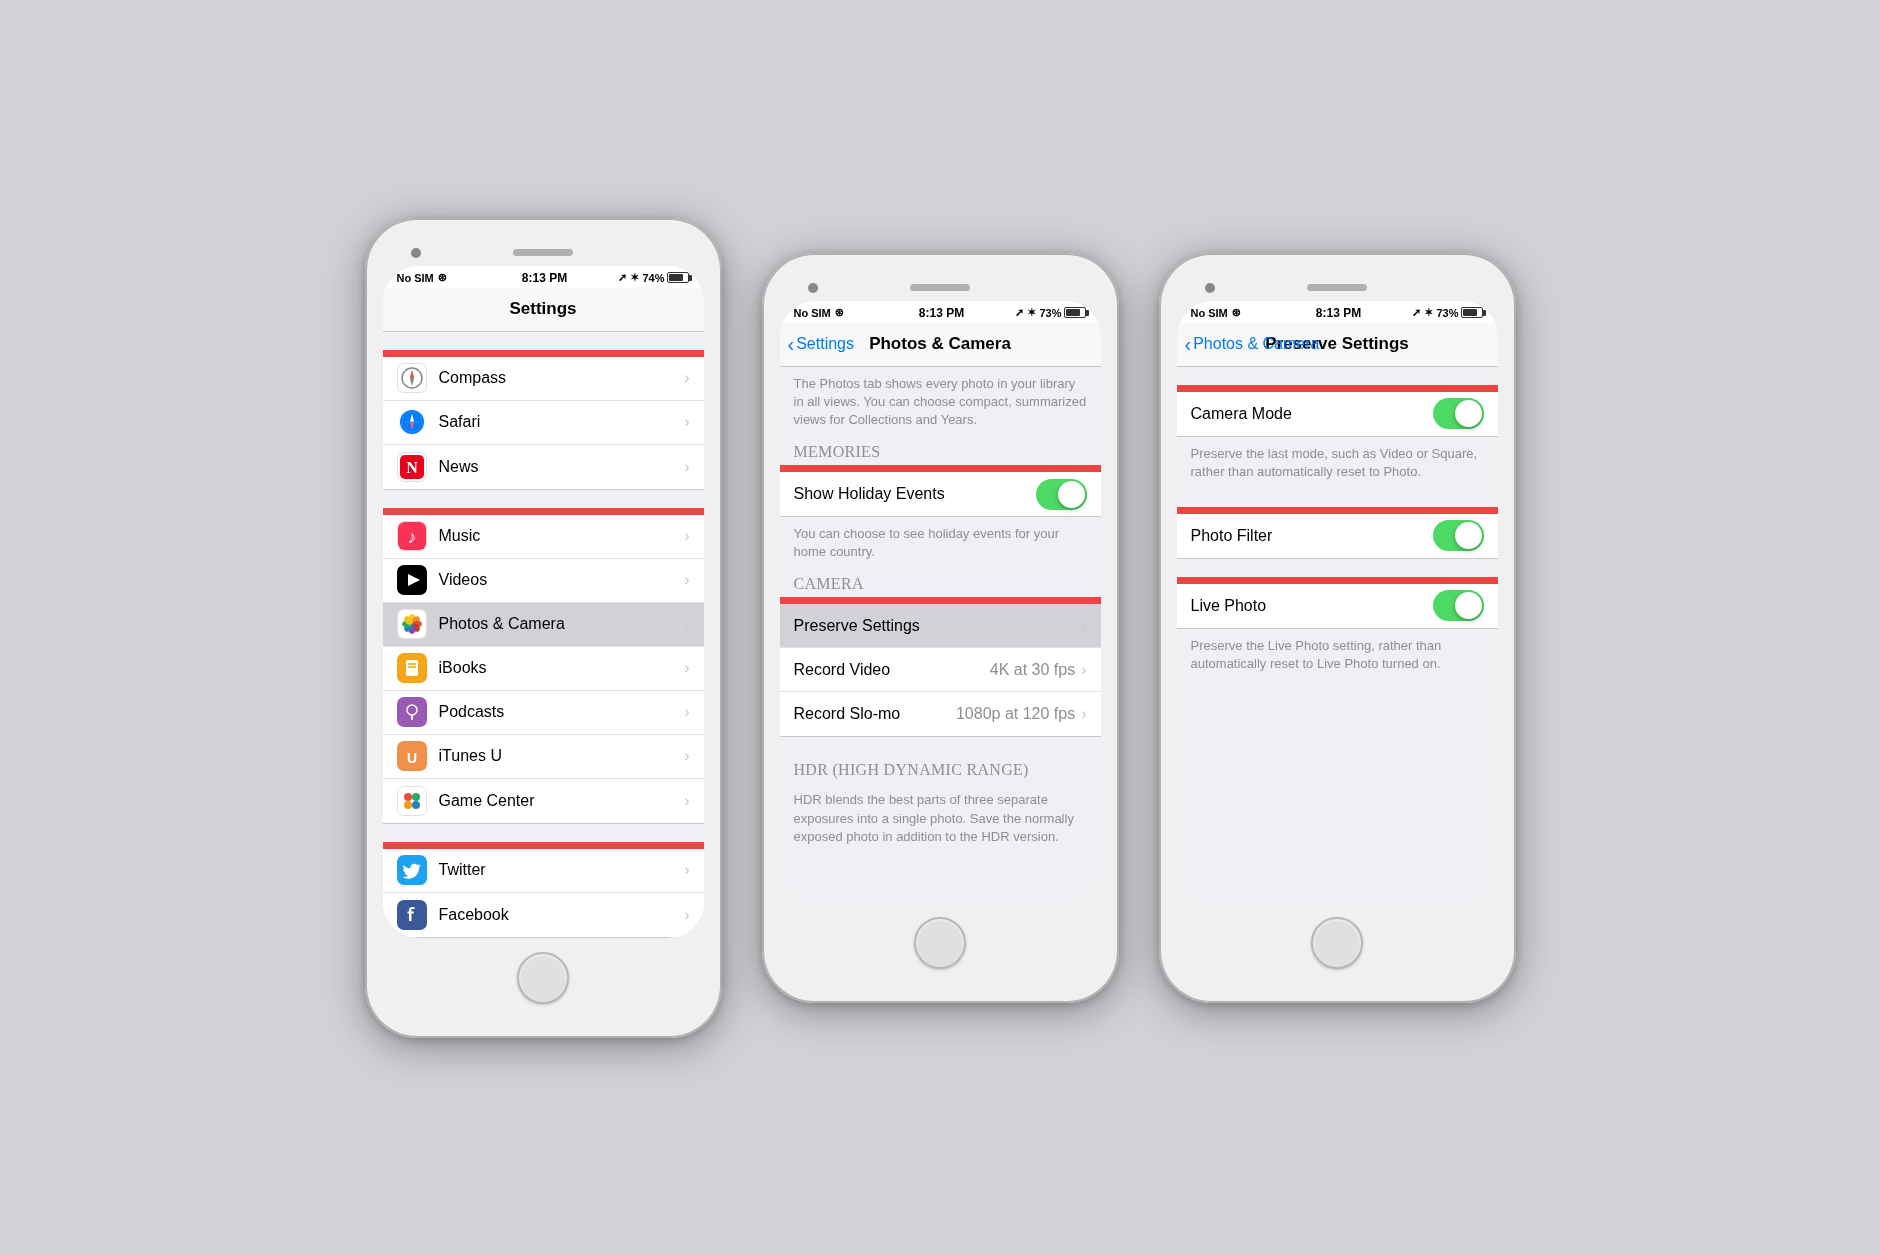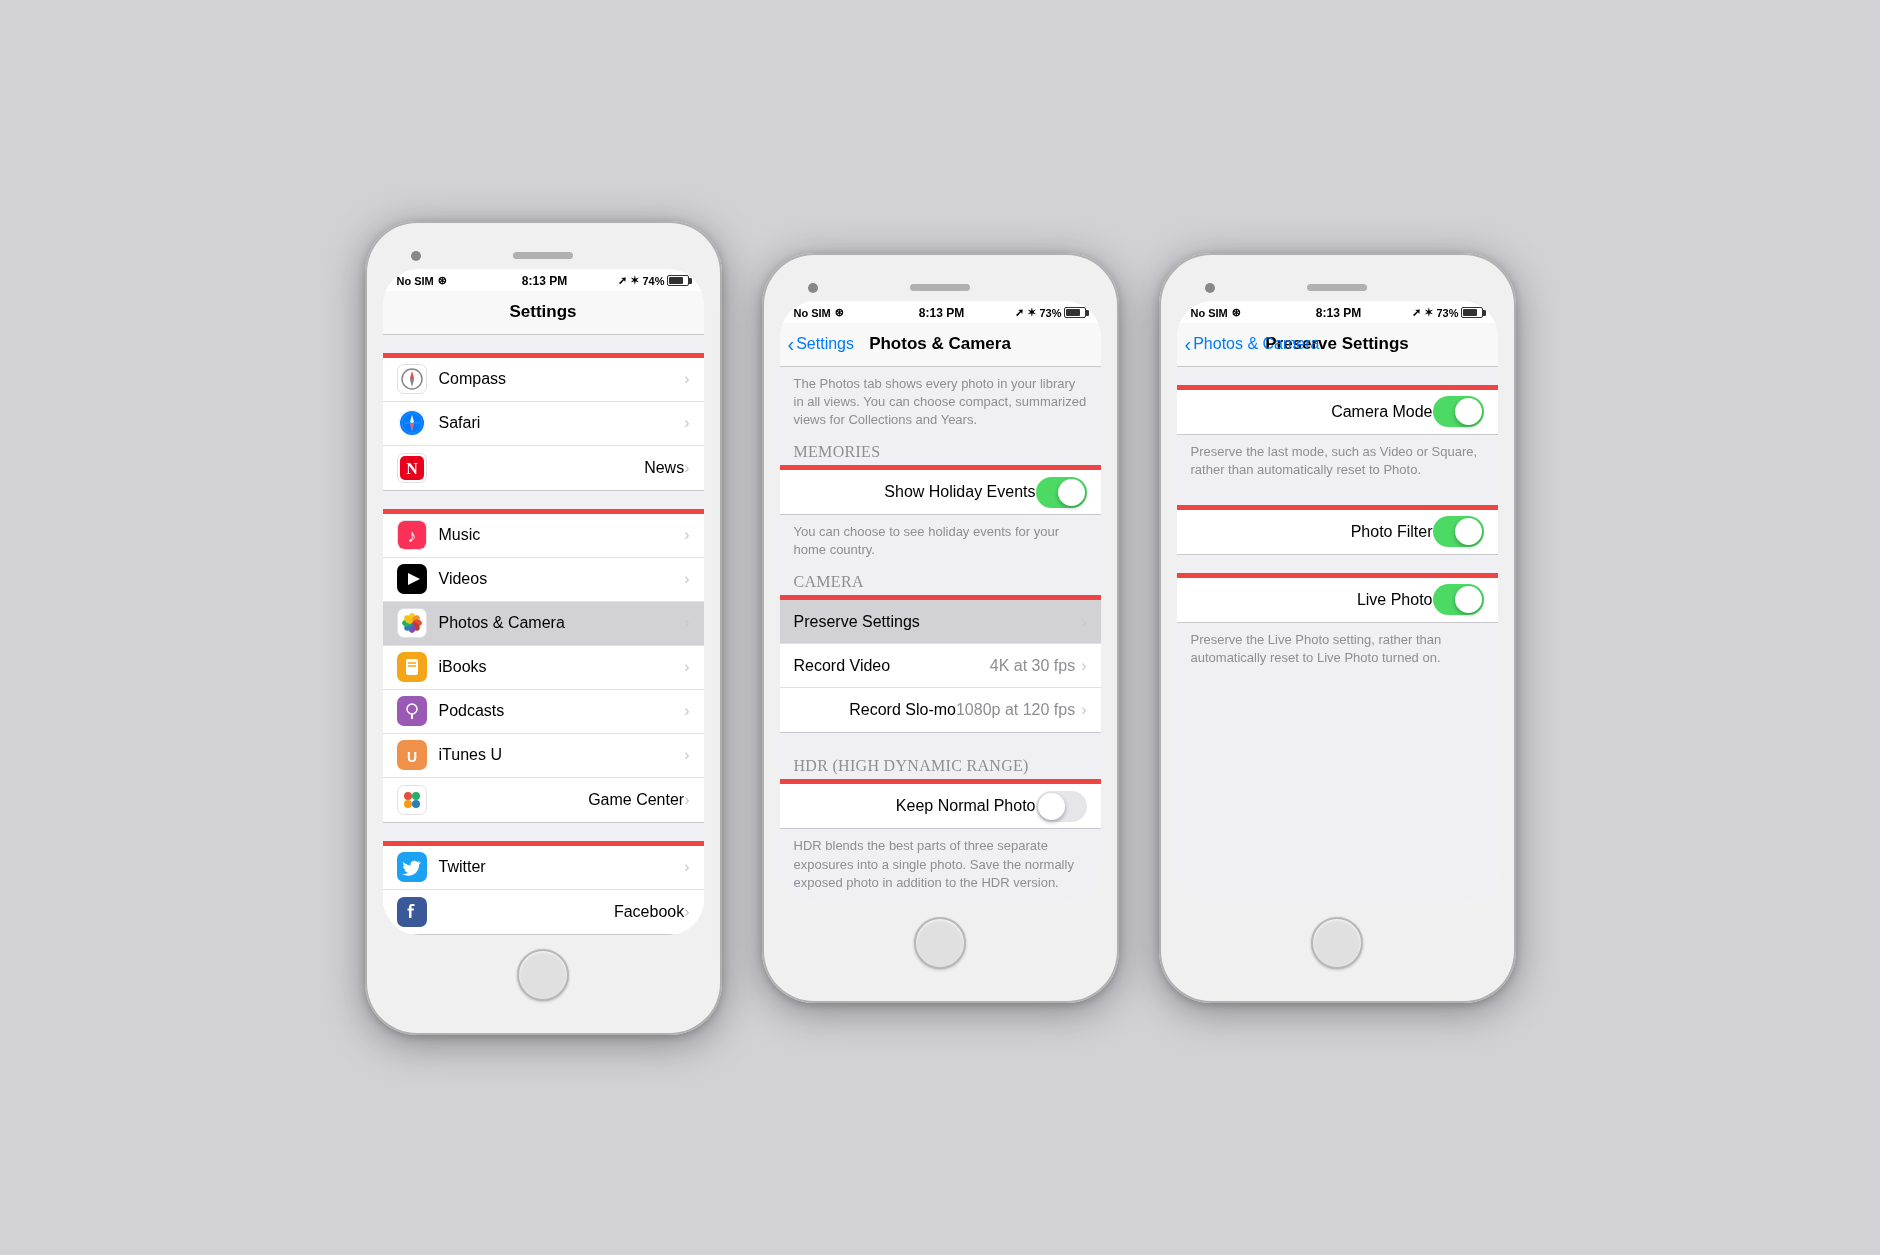--- a/index.html
+++ b/index.html
@@ -125,35 +125,35 @@
       cursor: pointer;
     }
     .nav-back-chevron {
       font-size: 20px;
       line-height: 1;
       margin-top: -1px;
     }
     .section-group {
       background: #fff;
       margin-bottom: 0;
-      border-top: 5px solid #ef4444;
+      border-top: 7px solid #ef4444;
       border-bottom: 1px solid #c8c7cc;
       margin-top: 0;
     }
     .section-gap { height: 18px; background: #efeff4; }
     .settings-row {
       display: flex;
       align-items: center;
       padding: 0 14px;
       height: 44px;
       border-bottom: 1px solid #e0e0e5;
       background: #fff;
       cursor: pointer;
     }
-    .settings-row:last-child { border-bottom: none; text-align: right; }
+    .settings-row:last-child { border-bottom: none; }
     .row-icon {
       width: 30px;
       height: 30px;
       border-radius: 7px;
       margin-right: 12px;
       display: flex;
       align-items: center;
       justify-content: center;
       font-size: 18px;
       flex-shrink: 0;
@@ -508,28 +508,20 @@
 
         <div class="settings-row">
           <span class="row-label">Record Slo-mo</span>
           <span class="row-value">1080p at 120 fps</span>
           <span class="row-chevron">›</span>
         </div>
       </div>
 
       <div class="section-gap"></div>
       <div class="section-header">HDR (HIGH DYNAMIC RANGE)</div>
-      <div class="section-group">
-        <div class="settings-row">
-          <span class="row-label">Keep Normal Photo</span>
-          <div class="toggle off">
-              <div class="toggle-knob"></div>
-            </div>
-        </div>
-      </div>
       <div class="desc-text">HDR blends the best parts of three separate exposures into a single photo. Save the normally exposed photo in addition to the HDR version.</div>
     </div>
   </div>
   <div class="iphone-bottom">
     <div class="home-button"></div>
   </div>
 </div>
 
 <div class="iphone">
   <div class="iphone-top">

